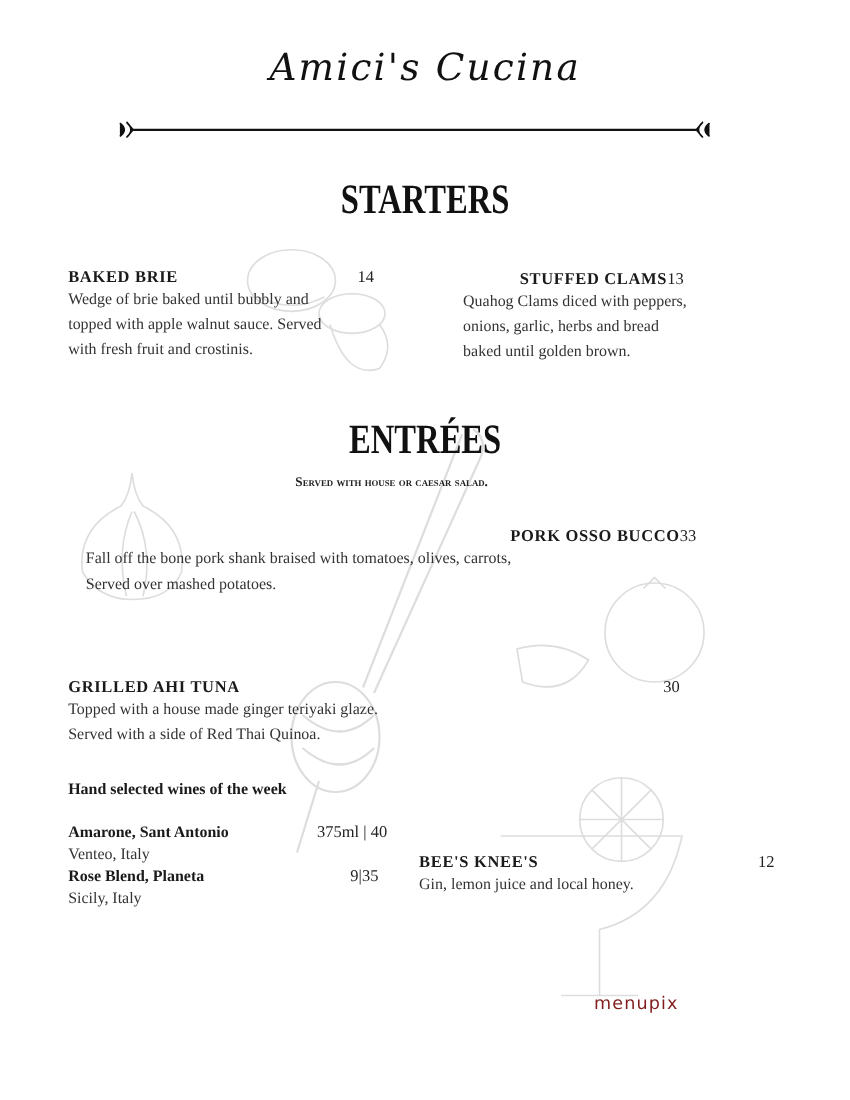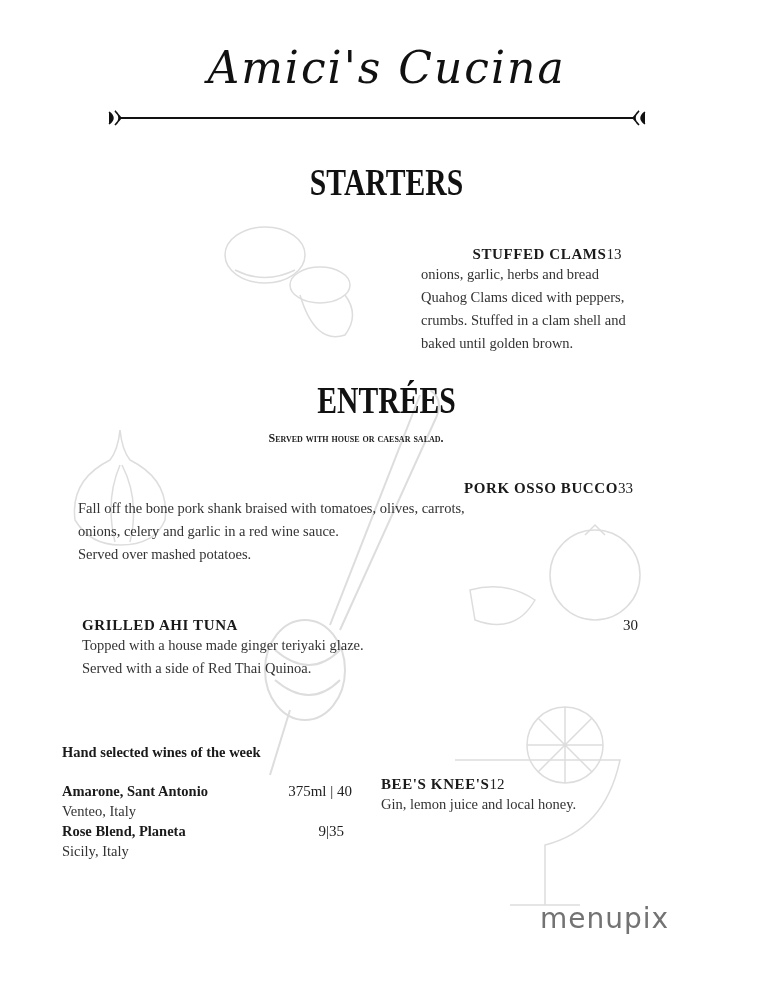--- a/index.html
+++ b/index.html
@@ -1,27 +1,27 @@
 <!DOCTYPE html>
 <html><head>
 <meta charset="utf-8">
 <style>
   html, body { margin:0; padding:0; background:#fff; }
   body { width:773px; height:1000px; position:relative; overflow:hidden; font-family:"Liberation Serif", "DejaVu Serif", serif; color:#1a1a1a; }
   .abs { position:absolute; }
-  .title { left:0; width:773px; top:42px; text-align:center; font-family:"DejaVu Serif", serif; font-style:italic; font-size:44px; letter-spacing:2px; color:#111; }
+  .title { left:0; width:773px; top:42px; text-align:center; font-family:"DejaVu Serif", serif; font-style:italic; font-size:34px; letter-spacing:2px; color:#111; }
   .divider { left:107px; top:108px; width:540px; height:20px; }
   .section-h { left:0; width:773px; text-align:center; font-family:"Liberation Serif", serif; font-size:38px; font-weight:bold; color:#111; transform:scaleX(0.78); transform-origin:center; }
   .sub { left:0; width:712px; text-align:center; font-family:"Liberation Serif", serif; font-size:12px; font-weight:bold; font-variant:small-caps; color:#222; }
   .item-name { font-weight:bold; font-size:15px; letter-spacing:0.6px; color:#1a1a1a; }
   .price { font-size:15px; color:#222; }
   .desc { font-size:14.5px; line-height:23px; color:#333; }
   .hdr { font-weight:bold; font-size:14.5px; color:#1a1a1a; }
   .bg-art { position:absolute; pointer-events:none; }
-  .watermark { color:#737373; font-family:"DejaVu Sans", sans-serif; font-size:28px; letter-spacing:1px; }
+  .watermark { color:#7f1d1d; font-family:"DejaVu Sans", sans-serif; font-size:16px; letter-spacing:1px; }
 </style>
 </head>
 <body>
 
 <svg class="bg-art" style="left:215px;top:215px" width="150" height="150" viewBox="0 0 150 150">
   <g fill="none" stroke="#ddd" stroke-width="1.5">
     <ellipse cx="50" cy="40" rx="40" ry="28"></ellipse>
     <path d="M20 55 Q50 70 80 55"></path>
     <ellipse cx="105" cy="70" rx="30" ry="18"></ellipse>
     <path d="M85 80 Q100 130 130 120 Q145 100 130 80"></path>
@@ -63,78 +63,85 @@
 
 <svg class="abs divider" viewBox="0 0 540 20">
   <line x1="14" y1="10" x2="526" y2="10" stroke="#111" stroke-width="2"></line>
   <path d="M2 4 Q10 10 2 16 M8 3 Q16 10 8 17 L14 10 Z" fill="#111" stroke="#111" stroke-width="1.5"></path>
   <path d="M538 4 Q530 10 538 16 M532 3 Q524 10 532 17 L526 10 Z" fill="#111" stroke="#111" stroke-width="1.5"></path>
 </svg>
 
 <div class="abs section-h" style="top:160px">STARTERS</div>
 
 <div class="abs" style="left:62px;top:244px;width:278px">
+  <div style="display:flex;justify-content:space-between">
+    <span class="item-name">BAKED BRIE</span>
+    <span class="price">14</span>
+  </div>
+  <div class="desc">
+    <div>Wedge of brie baked until bubbly and</div>
+    <div>topped with apple walnut sauce. Served</div>
+    <div>with fresh fruit and crostinis.</div>
+  </div>
 </div>
 
 <div class="abs" style="left:421px;top:246px;width:252px">
   <div style="display:flex;justify-content:center">
     <span class="item-name">STUFFED CLAMS</span>
     <span class="price">13</span>
   </div>
   <div class="desc">
+    <div>Quahog Clams diced with peppers,</div>
     <div>onions, garlic, herbs and bread</div>
-    <div>Quahog Clams diced with peppers,</div>
-    <div>crumbs. Stuffed in a clam shell and</div>
     <div>baked until golden brown.</div>
   </div>
 </div>
 
 <div class="abs section-h" style="top:378px">ENTRÉES</div>
 <div class="abs sub" style="top:431px">Served with house or caesar salad.</div>
 
 <div class="abs" style="left:78px;top:480px;width:555px">
   <div style="display:flex;justify-content:flex-end">
     <span class="item-name">PORK OSSO BUCCO</span>
     <span class="price">33</span>
   </div>
   <div class="desc">
     <div>Fall off the bone pork shank braised with tomatoes, olives, carrots,</div>
-    <div>onions, celery and garlic in a red wine sauce.</div>
     <div>Served over mashed potatoes.</div>
   </div>
 </div>
 
-<div class="abs" style="left:82px;top:617px;width:556px">
+<div class="abs" style="left:62px;top:617px;width:556px">
   <div style="display:flex;justify-content:space-between">
     <span class="item-name">GRILLED AHI TUNA</span>
     <span class="price">30</span>
   </div>
   <div class="desc">
     <div>Topped with a house made ginger teriyaki glaze.</div>
     <div>Served with a side of Red Thai Quinoa.</div>
   </div>
 </div>
 
-<div class="abs" style="left:62px;top:744px;width:290px">
+<div class="abs" style="left:62px;top:710px;width:290px">
   <div class="hdr">Hand selected wines of the week</div>
   <div style="height:22px"></div>
   <div style="display:flex;justify-content:space-between">
     <span class="hdr">Amarone, Sant Antonio</span>
     <span class="price">375ml | 40</span>
   </div>
   <div class="desc">Venteo, Italy</div>
   <div style="display:flex;justify-content:space-between;width:282px">
     <span class="hdr">Rose Blend, Planeta</span>
     <span class="price">9|35</span>
   </div>
   <div class="desc">Sicily, Italy</div>
 </div>
 
 <div class="abs" style="left:381px;top:754px;width:323px">
   <div style="height:22px"></div>
-  <div style="display:flex;">
+  <div style="display:flex;justify-content:space-between">
     <span class="item-name">BEE'S KNEE'S</span>
     <span class="price">12</span>
   </div>
   <div class="desc">Gin, lemon juice and local honey.</div>
 </div>
 
 <div class="abs watermark" style="left:540px;top:902px">menupix</div>
 
 </body></html>

